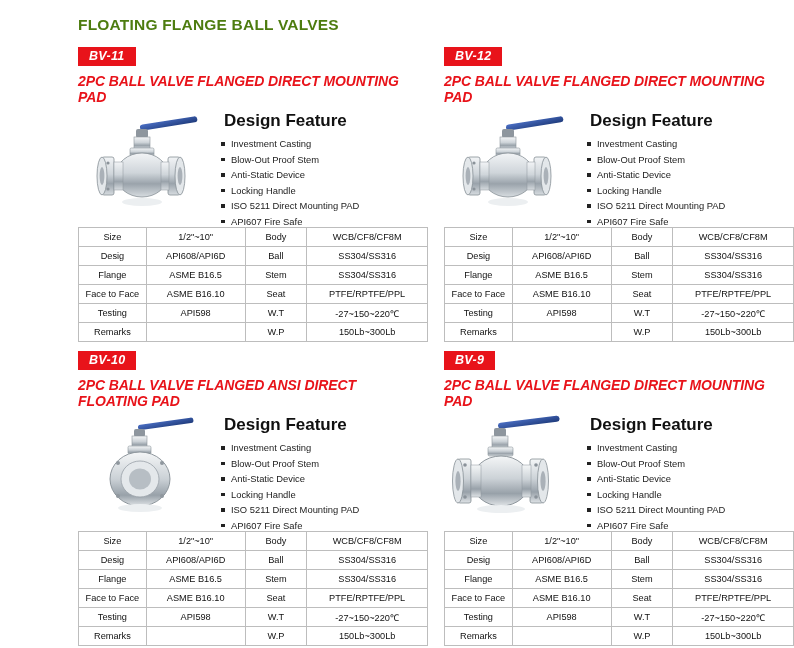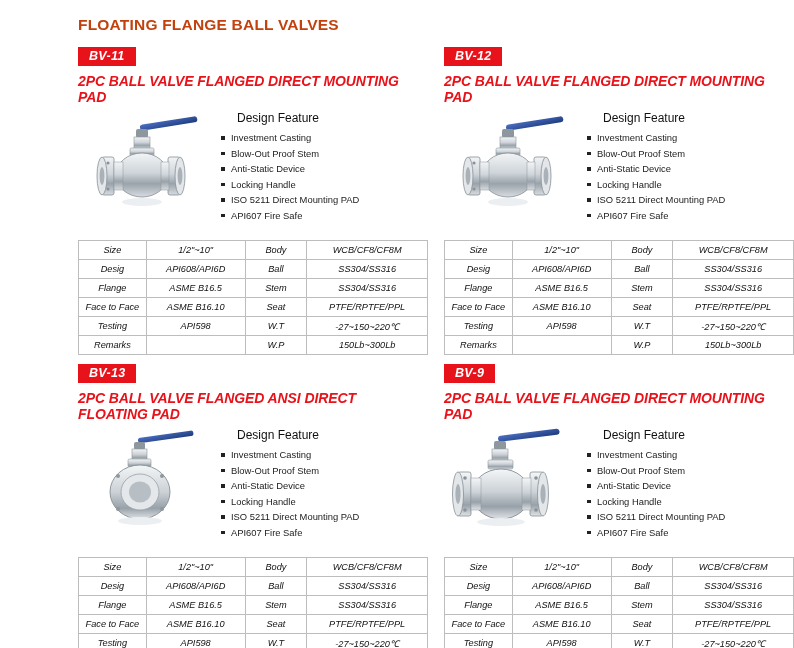--- a/index.html
+++ b/index.html
@@ -13,21 +13,21 @@
   .page {
     position: relative;
     width: 794px; height: 648px;
     padding: 16px 20px 8px 78px;
   }
   .page-title {
     font-size: 15.5px;
     font-weight: bold;
     letter-spacing: .2px;
     margin: 0 0 12px 0;
-    color: #c2410c;
+    color: #4d7c0f;
   }
   .grid {
     display: grid;
     grid-template-columns: 350px 350px;
     column-gap: 16px;
     row-gap: 8px;
   }
   .panel { width: 350px; }
   .tag {
     display: inline-block;
@@ -53,44 +53,43 @@
     height: 116px;
   }
   .img-cell {
     width: 142px;
     height: 112px;
     position: relative;
     flex: 0 0 142px;
   }
   .feat-cell { flex: 1; padding-top: 2px; }
   .feat-title {
-    font-size: 12px;
-    font-weight: normal;
-    margin: 0 0 5px 17px;
+    font-size: 17px;
+    font-weight: bold;
+    margin: 0 0 5px 4px;
   }
   .feat-list { list-style: none; margin: 0; padding: 0; }
   .feat-list li {
     font-size: 9.4px;
     line-height: 15.6px;
     padding-left: 11px;
     position: relative;
     color: #222;
   }
   .feat-list li::before {
     content: "";
     position: absolute;
     left: 1px; top: 6px;
     width: 3.5px; height: 3.5px;
     background: #222;
   }
   table.spec {
     border-collapse: collapse;
     width: 350px;
-    margin-top: 15px;
-    font-style: italic;
+    margin-top: 2px;
   }
   table.spec td {
     border: 1px solid #bdbdbd;
     font-size: 9.2px;
     text-align: center;
     height: 19px;
     padding: 0 2px;
     color: #111;
   }
   table.spec td.k { width: 68px; }
@@ -293,21 +292,21 @@
             <td class="k">Remarks</td>
             <td class="v1"></td>
             <td class="k2">W.P</td>
             <td class="v2">150Lb~300Lb</td>
           </tr>
         </tbody>
       </table>
     </div>
 
     <div class="panel">
-      <div class="tag">BV-13</div>
+      <div class="tag">BV-10</div>
       <div class="subtitle">2PC BALL VALVE FLANGED ANSI DIRECT FLOATING PAD</div>
 
       <div class="body-row">
         <div class="img-cell">
           <svg class="valve-svg" width="142" height="112" viewBox="0 0 142 112">
             <defs>
               <linearGradient id="mtl3" x1="0" y1="0" x2="0" y2="1">
                 <stop offset="0" stop-color="#f4f6f7"></stop>
                   <stop offset="0.5" stop-color="#cbd1d6"></stop>
                 <stop offset="0.8" stop-color="#98a1a9"></stop>

